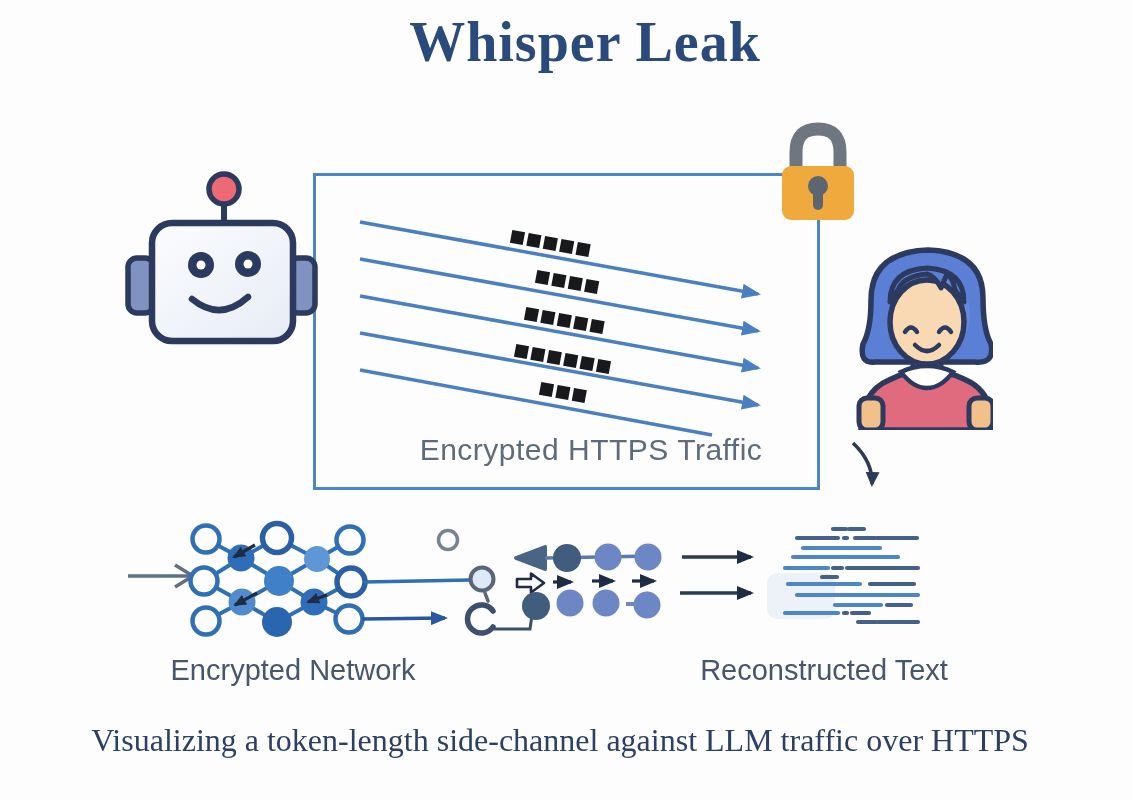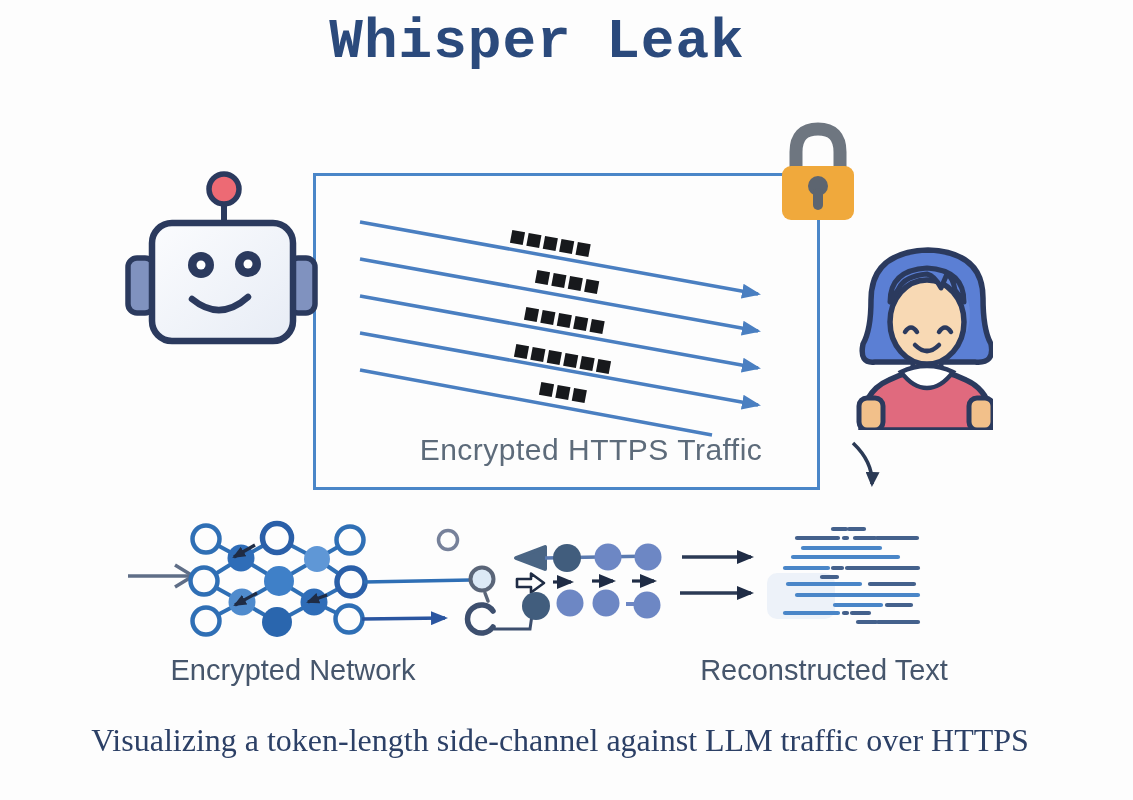--- a/index.html
+++ b/index.html
@@ -1,21 +1,21 @@
 <!DOCTYPE html>
 <html><head>
 <meta charset="utf-8">
 <style>
   html,body{margin:0;padding:0;background:#ffffff;}
   #canvas{position:relative;width:1133px;height:800px;background:#fdfdfd;overflow:hidden;
           font-family:"Liberation Sans",sans-serif;}
   .abs{position:absolute;}
   #title{left:0;top:10px;width:1074px;text-align:center;
-         font-family:Liberation Mono, monospace;font-size:56px;font-weight:600;
-         color:#2b4a7c;letter-spacing:1px;}
+         font-family:Liberation Serif, serif;font-size:56px;font-weight:600;
+         color:#2b4a7c;letter-spacing:1px;padding-left:48px;}
   #traffic-box{left:313px;top:173px;width:507px;height:317px;
                border:3.5px solid #4a86c8;box-sizing:border-box;background:transparent;}
   #traffic-svg{left:313px;top:173px;}
   #traffic-label{left:313px;top:433px;width:556px;text-align:center;
                  font-size:30px;color:#5d6b7a;letter-spacing:.5px;}
   #robot{left:118px;top:166px;}
   #lock{left:778px;top:122px;}
   #woman{left:843px;top:240px;}
   #curve-arrow{left:845px;top:438px;}
   #pipeline{left:105px;top:503px;}

